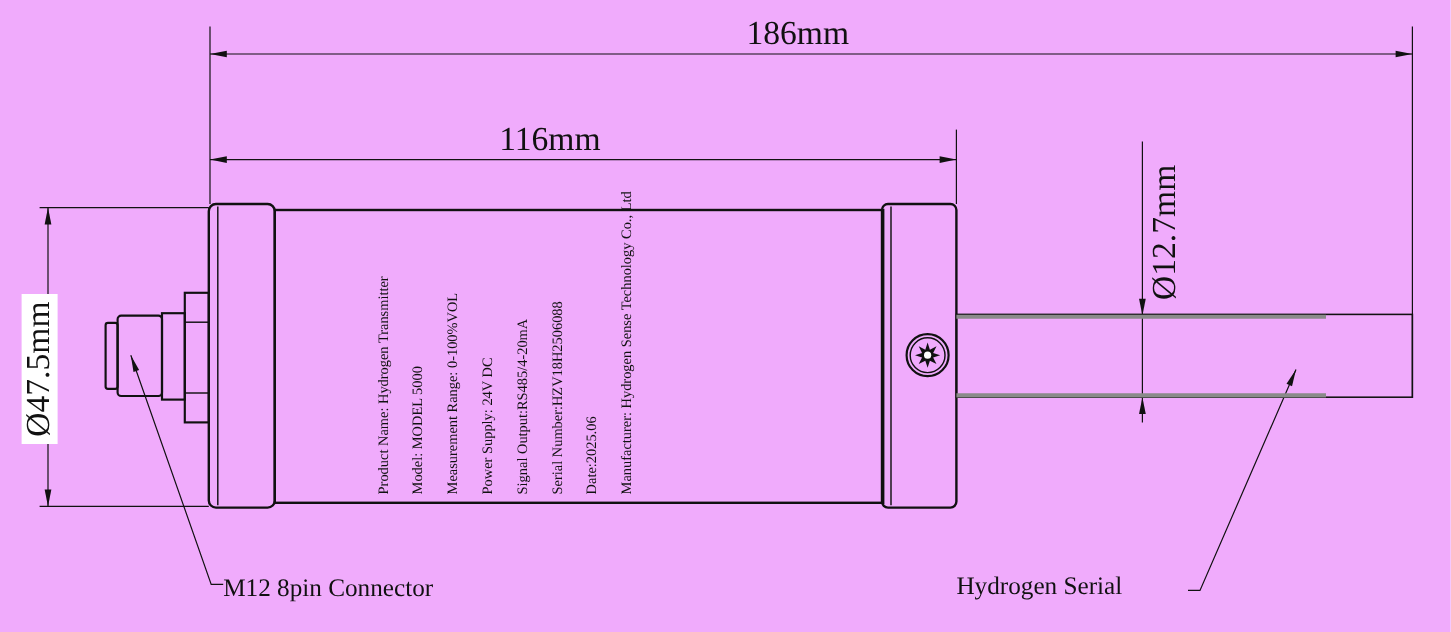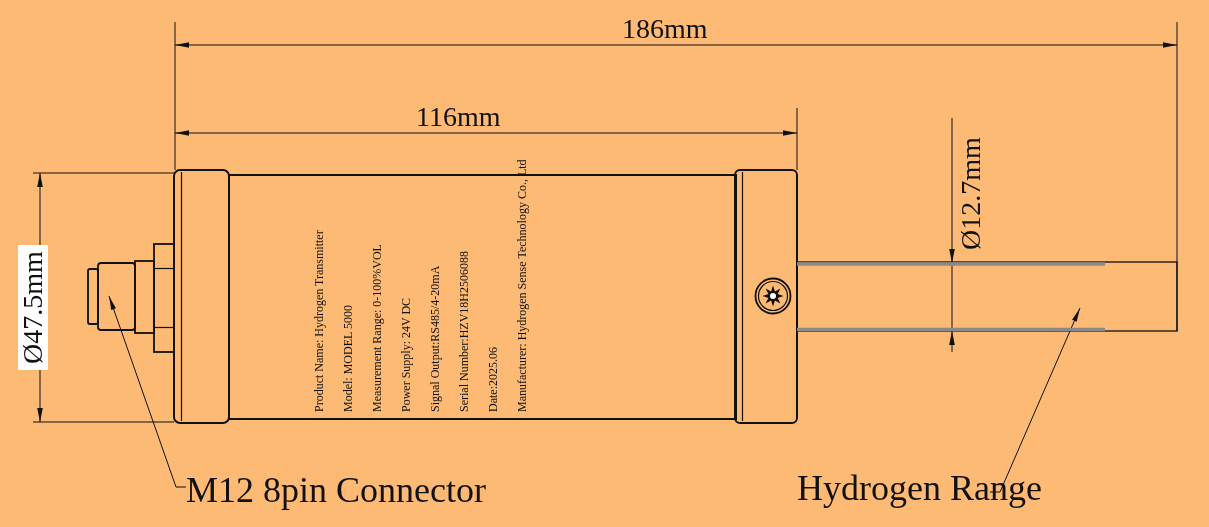--- a/index.html
+++ b/index.html
@@ -4,21 +4,21 @@
 <style>
   html, body {
     margin: 0;
     padding: 0;
     background: #ffffff;
   }
   .canvas {
     position: relative;
     width: 1209px;
     height: 527px;
-    background: #fdba74;
+    background: #f0abfc;
     font-family: "Liberation Serif", "DejaVu Serif", serif;
     color: #111111;
     overflow: hidden;
   }
   svg.drawing {
     position: absolute;
     left: 0; top: 0;
     width: 1209px;
     height: 527px;
   }
@@ -32,21 +32,21 @@
   .rot {
     transform: rotate(-90deg);
     transform-origin: 0 0;
   }
   .dim-text.masked {
     background: #ffffff;
     padding: 0 6px;
   }
   .callout-text {
     position: absolute;
-    font-size: 36px;
+    font-size: 21px;
     line-height: 30px;
     white-space: nowrap;
     color: #111111;
   }
   .nameplate {
     position: absolute;
     left: 305px;
     top: 412px;
     transform: rotate(-90deg);
     transform-origin: 0 0;
@@ -133,21 +133,21 @@
   <div class="dim-text" style="left:622px; top:14px;">186mm</div>
 
   <div class="dim-text" style="left:416px; top:102px;">116mm</div>
 
   <div class="dim-text rot masked" style="left:18px; top:370px;">Ø47.5mm</div>
 
   <div class="dim-text rot" style="left:956px; top:250px;">Ø12.7mm</div>
 
   <div class="callout-text" style="left:186px; top:475px;">M12 8pin Connector</div>
 
-  <div class="callout-text" style="left:797px; top:473px;">Hydrogen Range</div>
+  <div class="callout-text" style="left:797px; top:473px;">Hydrogen Serial</div>
 
   <div class="nameplate">
     <div class="np-line">Product Name: Hydrogen Transmitter</div>
     <div class="np-line">Model: MODEL 5000</div>
     <div class="np-line">Measurement Range: 0-100%VOL</div>
     <div class="np-line">Power Supply: 24V DC</div>
     <div class="np-line">Signal Output:RS485/4-20mA</div>
     <div class="np-line">Serial Number:HZV18H2506088</div>
     <div class="np-line">Date:2025.06</div>
     <div class="np-line">Manufacturer: Hydrogen Sense Technology Co., Ltd</div>

